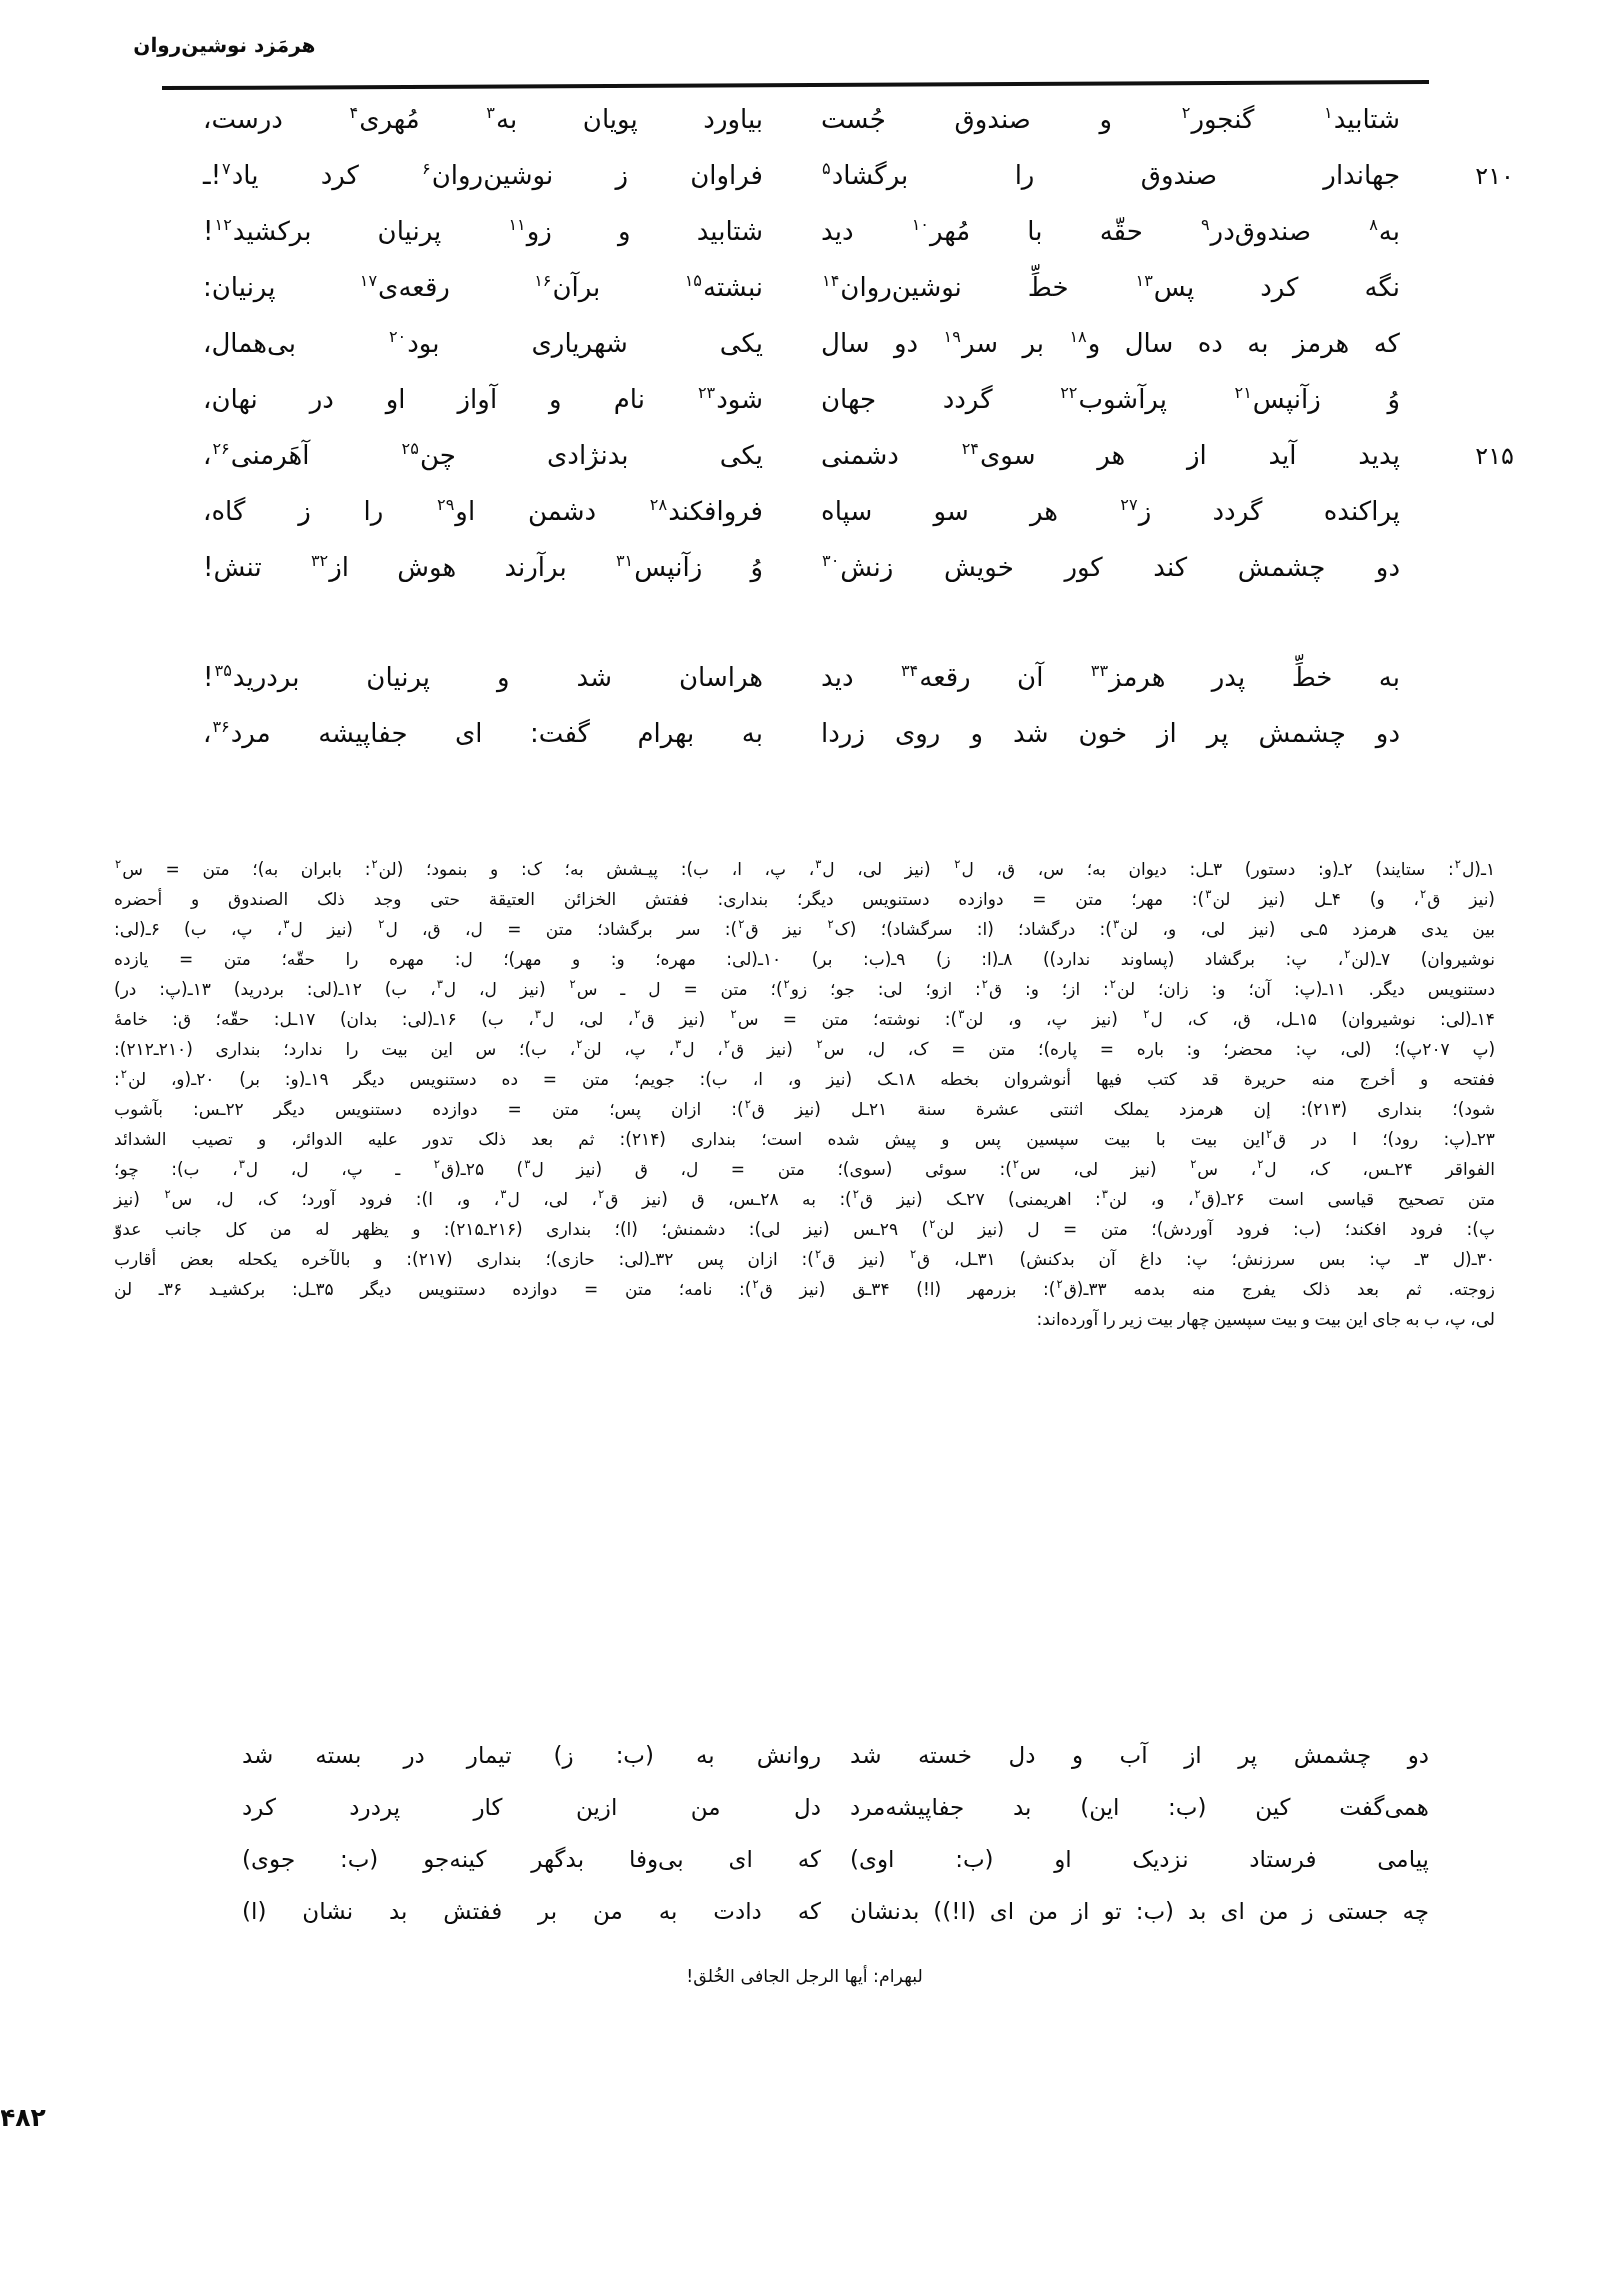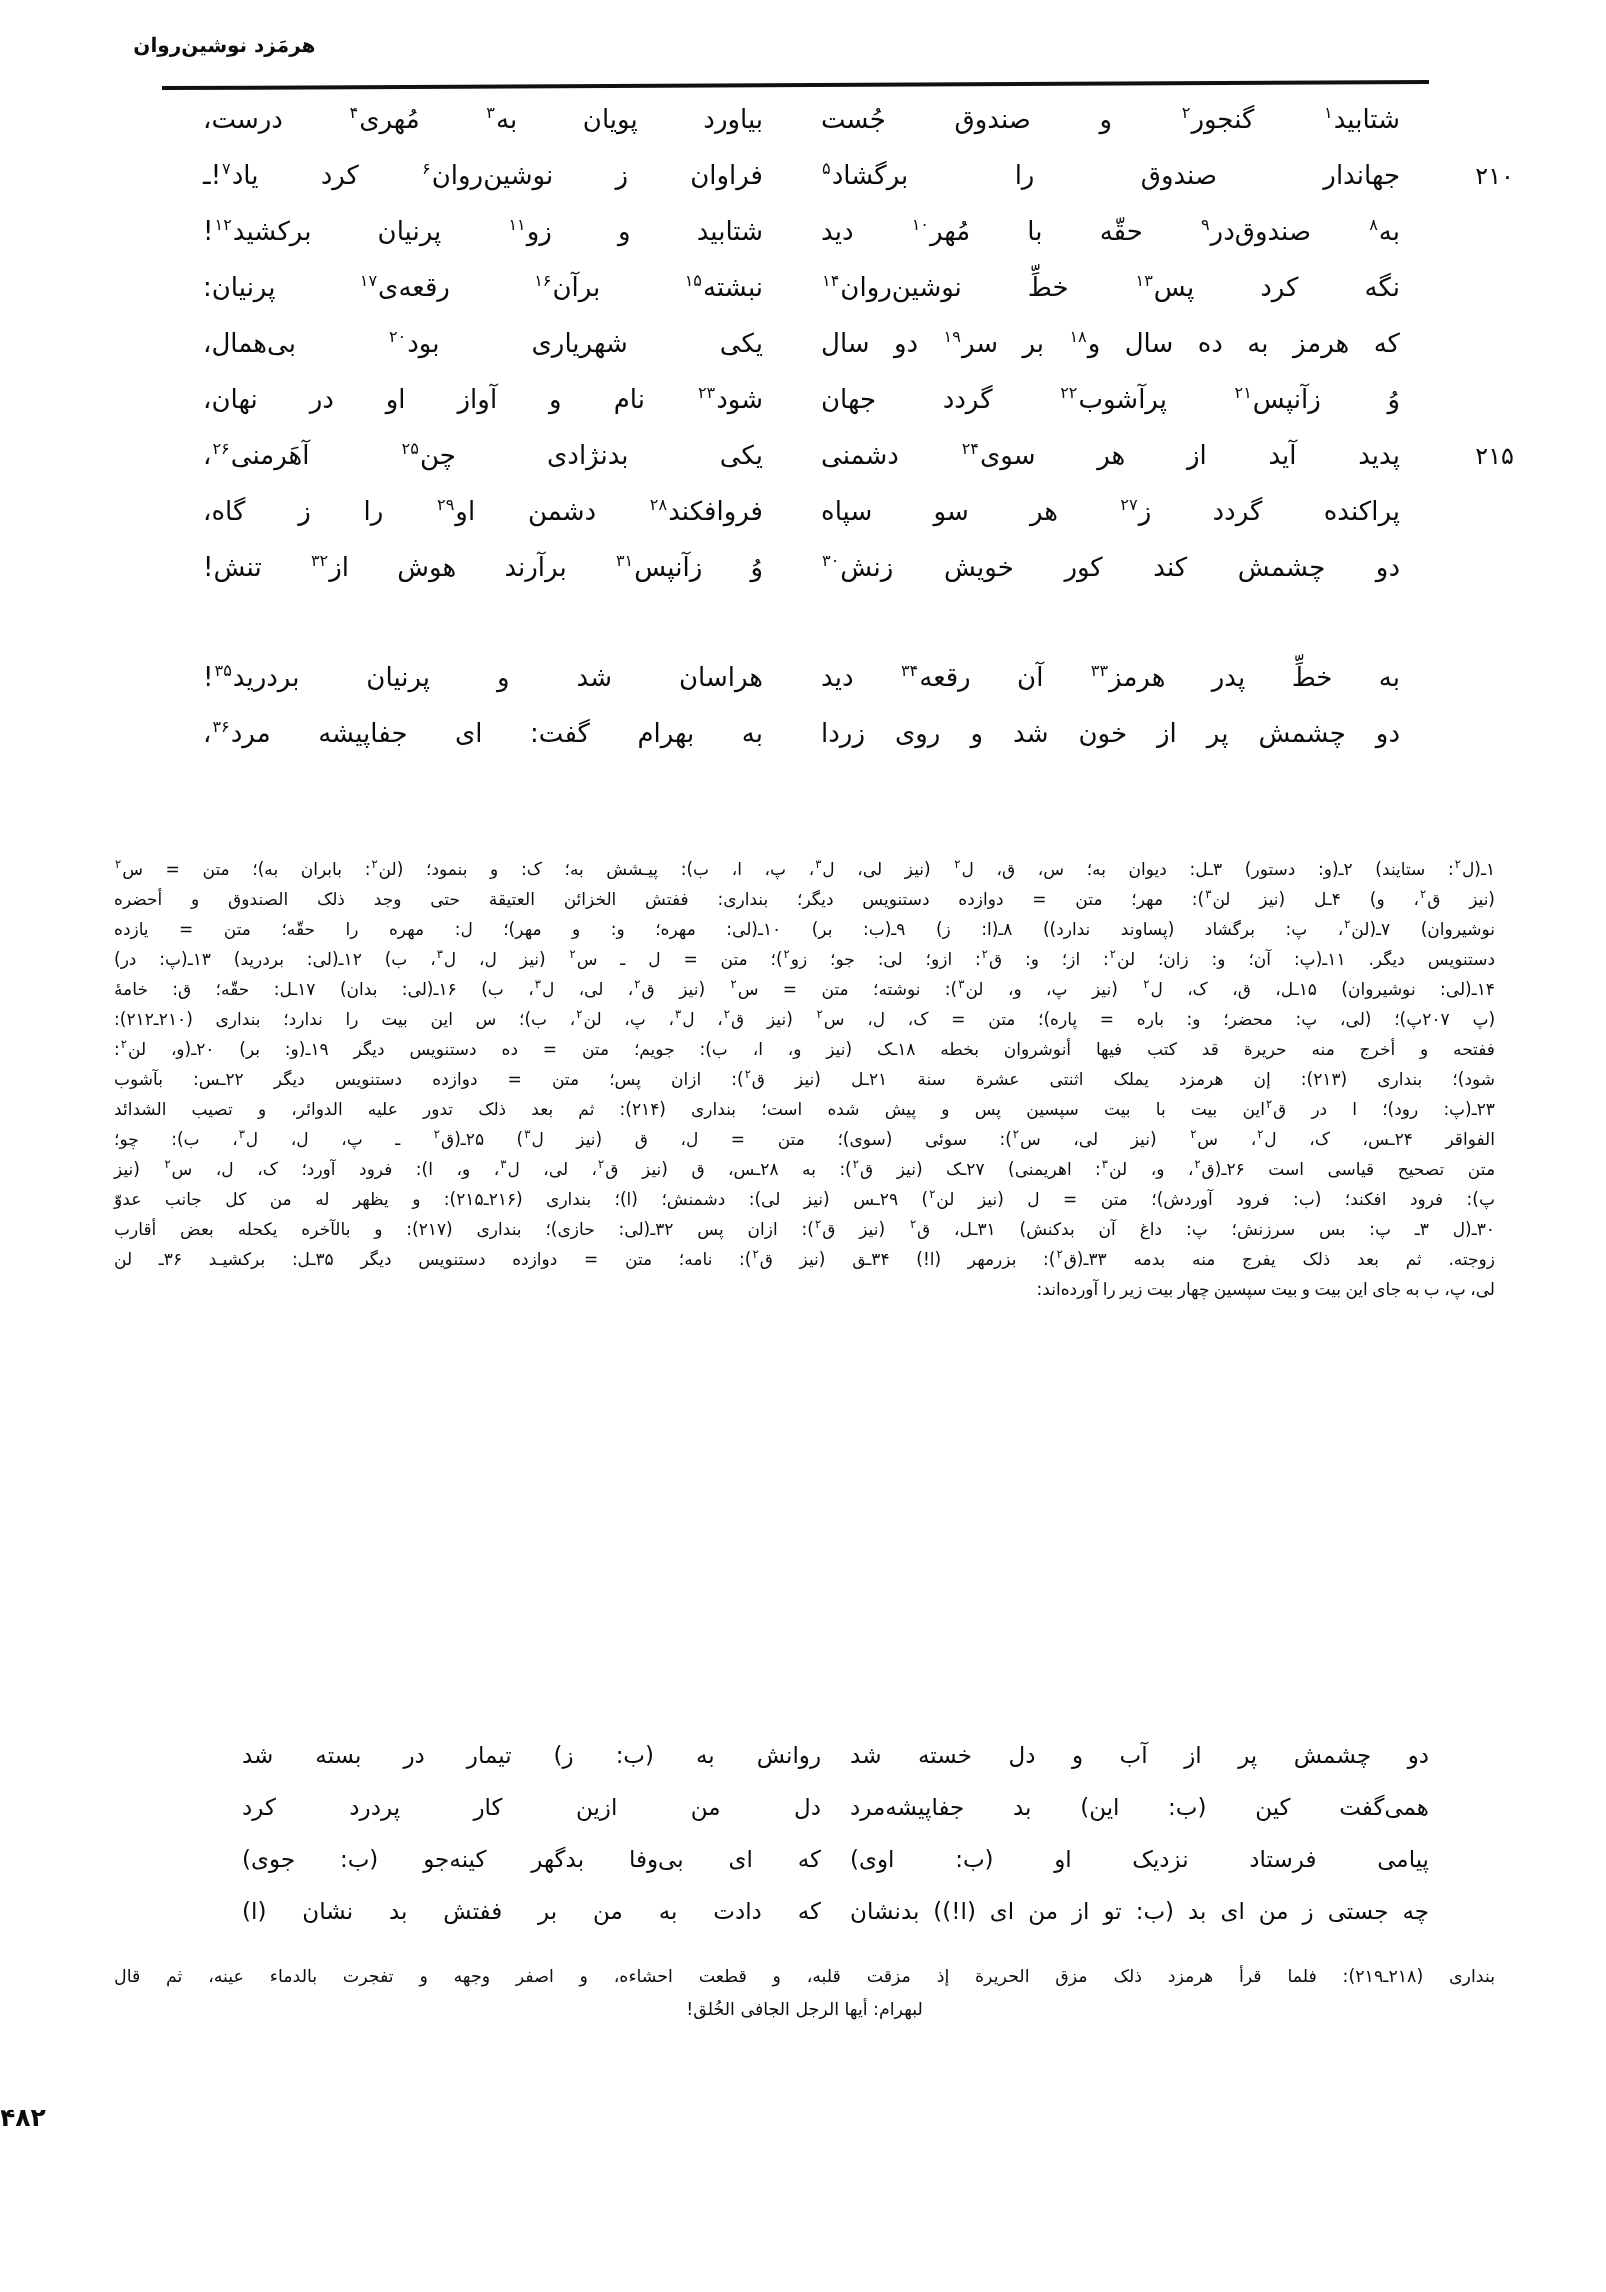--- a/index.html
+++ b/index.html
@@ -417,20 +417,21 @@
               <span>مرد<sup>۳۶</sup>،</span>
             </span>
           </div>
         </div>
       </div>
   </div>
 
   <div class="apparatus">
       <p>۱ـ(ل<sup>۲</sup>: ستایند) ۲ـ(و: دستور) ۳ـل: دیوان به؛ س، ق، ل<sup>۲</sup> (نیز لی، ل<sup>۳</sup>، پ، ا، ب): پیـشش به؛ ک: و بنمود؛ (لن<sup>۲</sup>: بابران به)؛ متن = س<sup>۲</sup></p>
       <p>(نیز ق<sup>۲</sup>، و) ۴ـل (نیز لن<sup>۳</sup>): مهر؛ متن = دوازده دستنویس دیگر؛ بنداری: ففتش الخزائن العتیقة حتی وجد ذلک الصندوق و أحضره</p>
+      <p>بین یدی هرمزد ۵ـی (نیز لی، و، لن<sup>۳</sup>): درگشاد؛ (ا: سرگشاد)؛ (ک<sup>۲</sup> نیز ق<sup>۲</sup>): سر برگشاد؛ متن = ل، ق، ل<sup>۲</sup> (نیز ل<sup>۳</sup>، پ، ب) ۶ـ(لی:</p>
       <p>نوشیروان) ۷ـ(لن<sup>۲</sup>، پ: برگشاد (پساوند ندارد)) ۸ـ(ا: ز) ۹ـ(ب: بر) ۱۰ـ(لی: مهره؛ و: و مهر)؛ ل: مهره را حقّه؛ متن = یازده</p>
       <p>دستنویس دیگر. ۱۱ـ(پ: آن؛ و: زان؛ لن<sup>۲</sup>: از؛ و: ق<sup>۲</sup>: ازو؛ لی: جو؛ زو<sup>۲</sup>)؛ متن = ل ـ س<sup>۲</sup> (نیز ل، ل<sup>۳</sup>، ب) ۱۲ـ(لی: بردرید) ۱۳ـ(پ: در)</p>
       <p>۱۴ـ(لی: نوشیروان) ۱۵ـل، ق، ک، ل<sup>۲</sup> (نیز پ، و، لن<sup>۳</sup>): نوشته؛ متن = س<sup>۲</sup> (نیز ق<sup>۲</sup>، لی، ل<sup>۳</sup>، ب) ۱۶ـ(لی: بدان) ۱۷ـل: حقّه؛ ق: خامهٔ</p>
       <p>(پ ۲۰۷پ)؛ (لی، پ: محضر؛ و: باره = پاره)؛ متن = ک، ل، س<sup>۲</sup> (نیز ق<sup>۲</sup>، ل<sup>۳</sup>، پ، لن<sup>۲</sup>، ب)؛ س این بیت را ندارد؛ بنداری (۲۱۰ـ۲۱۲):</p>
       <p>ففتحه و أخرج منه حریرة قد کتب فیها أنوشروان بخطه ۱۸ـک (نیز و، ا، ب): جویم؛ متن = ده دستنویس دیگر ۱۹ـ(و: بر) ۲۰ـ(و، لن<sup>۲</sup>:</p>
       <p>شود)؛ بنداری (۲۱۳): إن هرمزد یملک اثنتی عشرة سنة ۲۱ـل (نیز ق<sup>۲</sup>): ازان پس؛ متن = دوازده دستنویس دیگر ۲۲ـس: بآشوب</p>
       <p>۲۳ـ(پ: رود)؛ ا در ق<sup>۲</sup>این بیت با بیت سپسین پس و پیش شده است؛ بنداری (۲۱۴): ثم بعد ذلک تدور علیه الدوائر، و تصیب الشدائد</p>
       <p>الفواقر ۲۴ـس، ک، ل<sup>۲</sup>، س<sup>۲</sup> (نیز لی، س<sup>۲</sup>): سوئی (سوی)؛ متن = ل، ق (نیز ل<sup>۳</sup>) ۲۵ـ(ق<sup>۲</sup> ـ پ، ل، ل<sup>۳</sup>، ب): چو؛</p>
       <p>متن تصحیح قیاسی است ۲۶ـ(ق<sup>۲</sup>، و، لن<sup>۳</sup>: اهریمنی) ۲۷ـک (نیز ق<sup>۲</sup>): به ۲۸ـس، ق (نیز ق<sup>۲</sup>، لی، ل<sup>۳</sup>، و، ا): فرود آورد؛ ک، ل، س<sup>۲</sup> (نیز</p>
       <p>پ): فرود افکند؛ (ب: فرود آوردش)؛ متن = ل (نیز لن<sup>۲</sup>) ۲۹ـس (نیز لی): دشمنش؛ (ا)؛ بنداری (۲۱۶ـ۲۱۵): و یظهر له من کل جانب عدوّ</p>
@@ -540,20 +541,19 @@
             <span>ففتش</span>
             <span>بد</span>
             <span>نشان</span>
             <span>(ا)</span>
           </span>
         </div>
       </div>
     </div>
 
   <div class="arabic-tail">
-    <p>بنداری (۲۱۸ـ۲۱۹): فلما قرأ هرمزد ذلک مزق الحریرة إذ مزقت قلبه، و قطعت احشاءه، و اصفر وجهه و تفجرت بالدماء عینه، ثم قال</p>
     <p class="center-last">لبهرام: أیها الرجل الجافی الخُلق!</p>
   </div>
 
   <div class="folio">۴۸۲</div>
 
 </div>
 
 
 </body></html>

